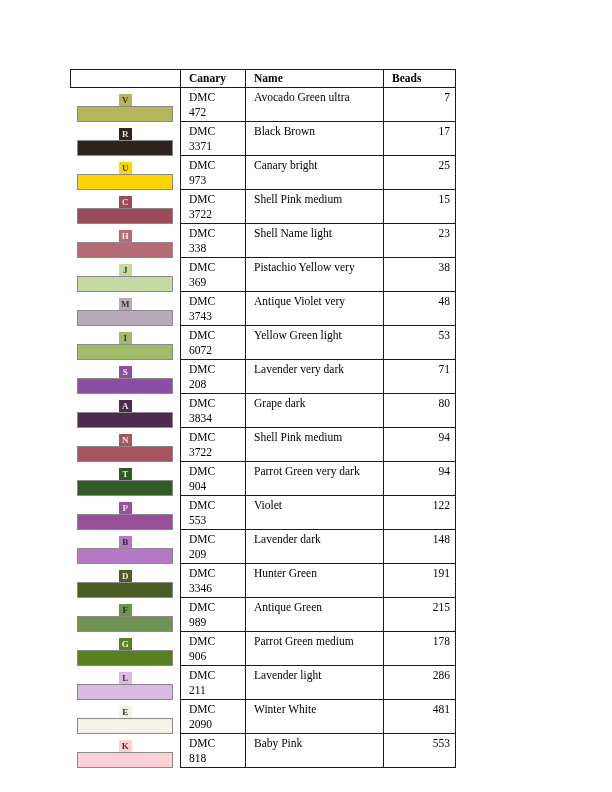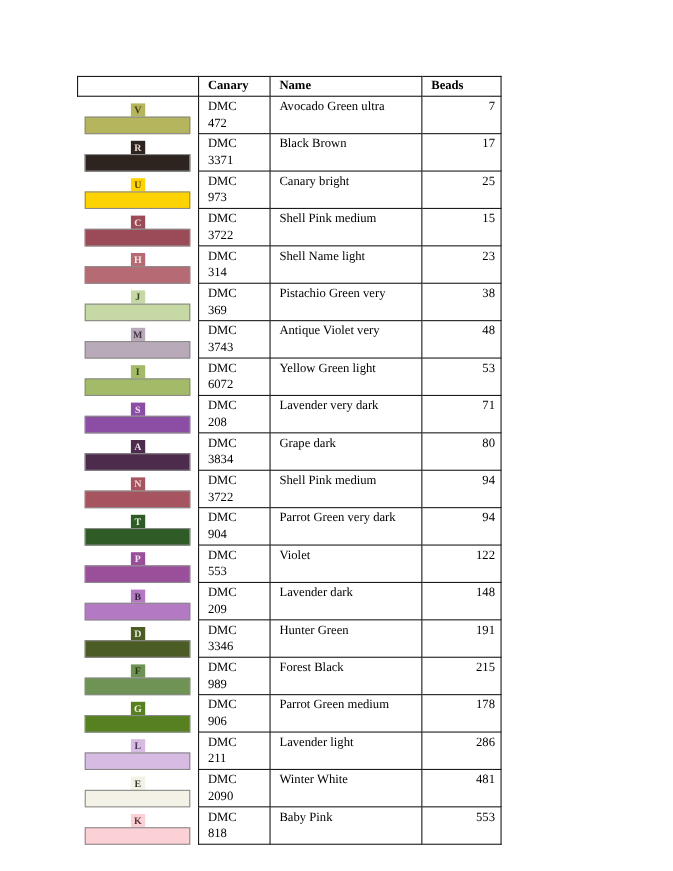--- a/index.html
+++ b/index.html
@@ -142,39 +142,39 @@
     <td class="c-swatch">
       <div class="swatch-wrap">
         <div class="tab" style="background: rgb(181, 106, 116);">
           <span class="letter" style="color: rgb(247, 233, 233);">H</span>
         </div>
         <div class="bar" style="background: rgb(181, 106, 116);"></div>
       </div>
     </td>
     <td class="c-number">
       <div class="num-line l1">DMC</div>
-      <div class="num-line l2">314</div>
+      <div class="num-line l2">338</div>
     </td>
     <td class="c-name">Shell Name light</td>
     <td class="c-beads">23</td>
   </tr>
         <tr>
     <td class="c-swatch">
       <div class="swatch-wrap">
         <div class="tab" style="background: rgb(198, 216, 163);">
           <span class="letter" style="color: rgb(57, 66, 28);">J</span>
         </div>
         <div class="bar" style="background: rgb(198, 216, 163);"></div>
       </div>
     </td>
     <td class="c-number">
       <div class="num-line l1">DMC</div>
       <div class="num-line l2">369</div>
     </td>
-    <td class="c-name">Pistachio Green very</td>
+    <td class="c-name">Pistachio Yellow very</td>
     <td class="c-beads">38</td>
   </tr>
         <tr>
     <td class="c-swatch">
       <div class="swatch-wrap">
         <div class="tab" style="background: rgb(184, 170, 184);">
           <span class="letter" style="color: rgb(65, 51, 68);">M</span>
         </div>
         <div class="bar" style="background: rgb(184, 170, 184);"></div>
       </div>
@@ -320,21 +320,21 @@
         <div class="tab" style="background: rgb(111, 146, 85);">
           <span class="letter" style="color: rgb(38, 55, 14);">F</span>
         </div>
         <div class="bar" style="background: rgb(111, 146, 85);"></div>
       </div>
     </td>
     <td class="c-number">
       <div class="num-line l1">DMC</div>
       <div class="num-line l2">989</div>
     </td>
-    <td class="c-name">Forest Black</td>
+    <td class="c-name">Antique Green</td>
     <td class="c-beads">215</td>
   </tr>
         <tr>
     <td class="c-swatch">
       <div class="swatch-wrap">
         <div class="tab" style="background: rgb(87, 129, 33);">
           <span class="letter" style="color: rgb(236, 243, 221);">G</span>
         </div>
         <div class="bar" style="background: rgb(87, 129, 33);"></div>
       </div>

